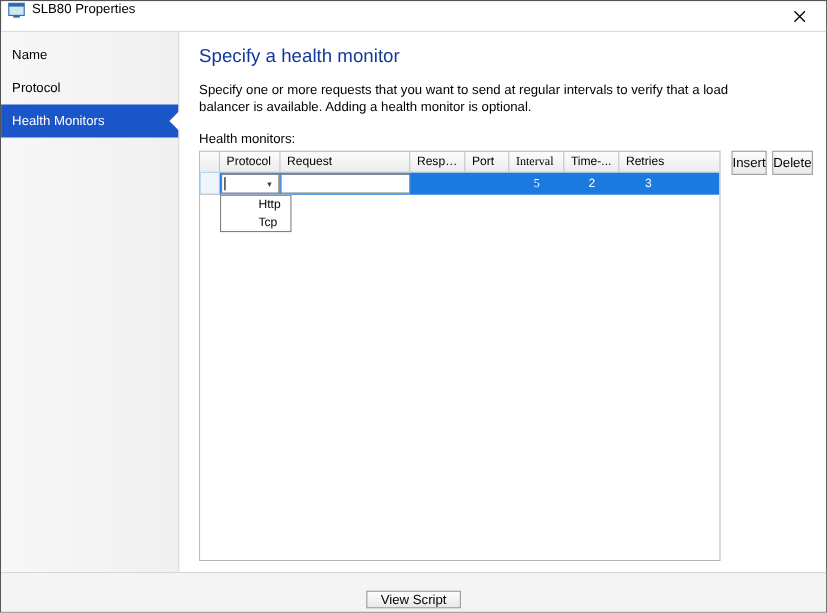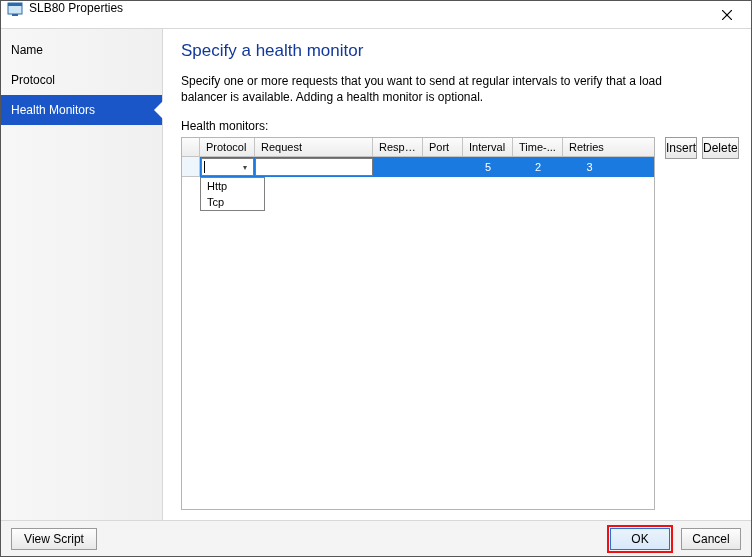--- a/index.html
+++ b/index.html
@@ -130,21 +130,21 @@
   .gh:last-child{border-right:none;}
   .row-sel {
     width:18px;
     background:linear-gradient(#fcfcfc,#ececec);
     border-right:1px solid #c4c4c4;
   }
   .c-proto{width:55px;}
   .c-req{width:118px;}
   .c-resp{width:50px;}
   .c-port{width:40px;}
-  .c-int{width:50px;}
+  .c-int{width:50px;font-family:Liberation Serif, serif;}
   .c-time{width:50px;}
   .c-ret{width:53px;}
 
   .grid-body{flex:1;position:relative;background:#fff;}
   .row {
     display:flex;
     height:20px;
     background:#1a7ae0;
     color:#fff;
     font-size:11px;
@@ -193,20 +193,21 @@
     width:65px;
     background:#fff;
     border:1px solid #808080;
     font-size:11px;
     color:#000;
     z-index:5;
   }
   .dropdown-pop div{
     padding:2px 6px;
     cursor:pointer;
+    margin-left:28px;
   }
 
   .side-btns{
     width:70px;
     display:flex;flex-direction:row;gap:5px;
   }
   .btn{
     height:22px;
     border:1px solid #9a9a9a;
     background:linear-gradient(#fdfdfd,#e8e8e8);
@@ -215,20 +216,21 @@
     display:flex;align-items:center;justify-content:center;
   }
 
   .footer{
     height:36px;
     border-top:1px solid #d8d8d8;
     display:flex;align-items:center;
     padding:16px 10px;
     gap:8px;
     background:#f4f4f4;
+    flex-direction:column;
   }
   .footer .spacer{flex:1;}
   .footer .btn{width:60px;}
   .ok-hl{
     border:2px solid #e11;
     padding:1px;
     display:flex;
   }
   .ok-hl .btn{border-color:#2a6fd6;background:linear-gradient(#eaf3fc,#d8e8fa);}
 </style>

